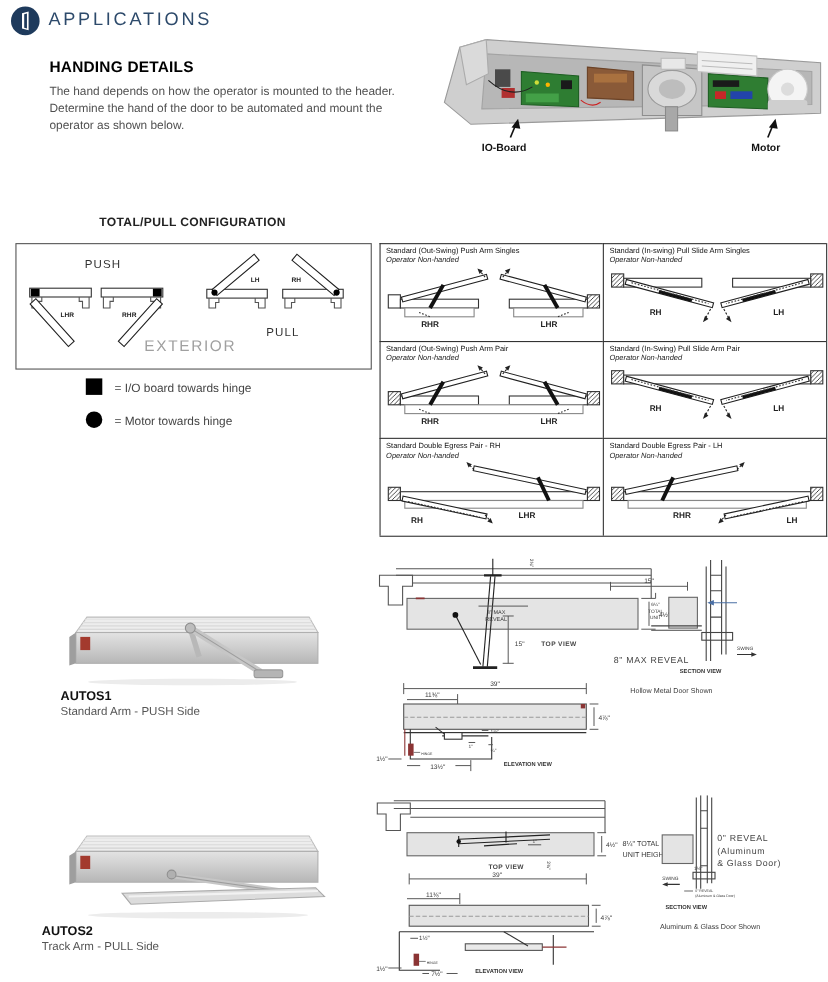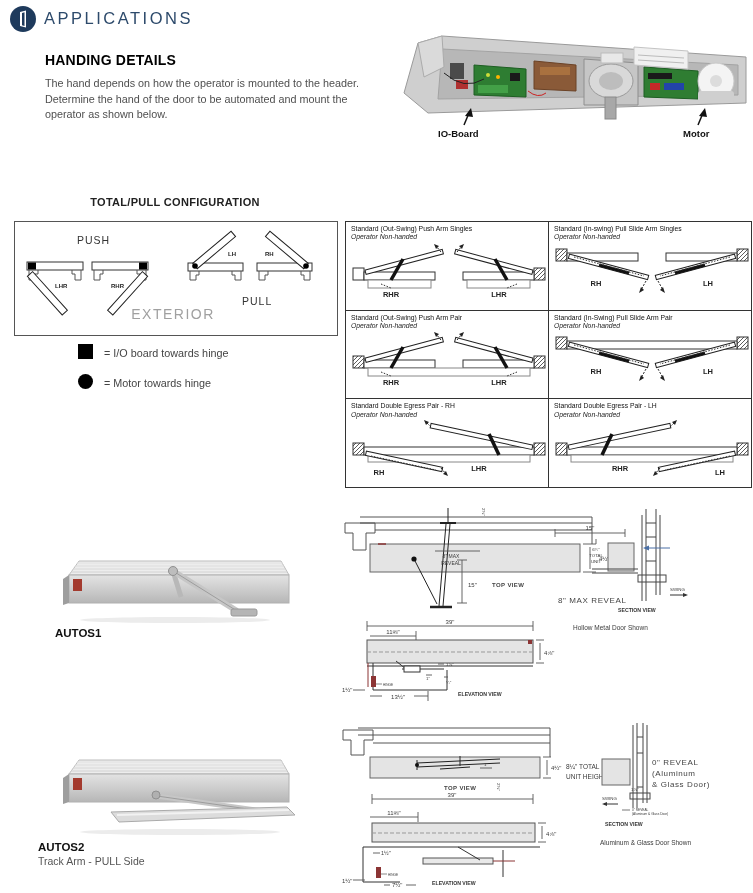--- a/index.html
+++ b/index.html
@@ -347,20 +347,21 @@
     <polygon points="14,30 8,34 8,60 14,58" fill="#9e9e9e"></polygon>
     <rect x="18" y="34" width="9" height="12" fill="#a33a2e"></rect>
     <line x1="118" y1="26" x2="126" y2="52" stroke="#b8b8b8" stroke-width="5"></line>
     <line x1="118" y1="26" x2="182" y2="66" stroke="#c6c6c6" stroke-width="6"></line>
     <line x1="118" y1="26" x2="182" y2="66" stroke="#9d9d9d" stroke-width="1"></line>
     <circle cx="118" cy="26" r="4.5" fill="#bdbdbd" stroke="#909090"></circle>
     <rect x="176" y="64" width="26" height="7" rx="2" fill="#b5b5b5" stroke="#999"></rect>
   </svg>
   <div class="caption" style="left:55px;top:627px">
     <div class="cap-name">AUTOS1</div>
+    <div class="cap-sub">Standard Arm - PUSH Side</div>
   </div>
 
   <svg class="abs" style="left:340px;top:503px" width="413" height="215" viewBox="0 0 413 215">
 
     <path d="M5,20 h30 v10 h-9 v17 h-13 v-17 h-8 z" class="thin"></path>
     <line x1="20" y1="14" x2="252" y2="14" class="thin"></line>
       <line x1="20" y1="20" x2="252" y2="20" class="thin"></line>
     <line x1="35" y1="27" x2="252" y2="27" class="thin"></line>
       <line x1="252" y1="14" x2="252" y2="41" class="thin"></line>
     <rect x="30" y="41" width="210" height="28" fill="#e4e4e4" stroke="#666"></rect>

